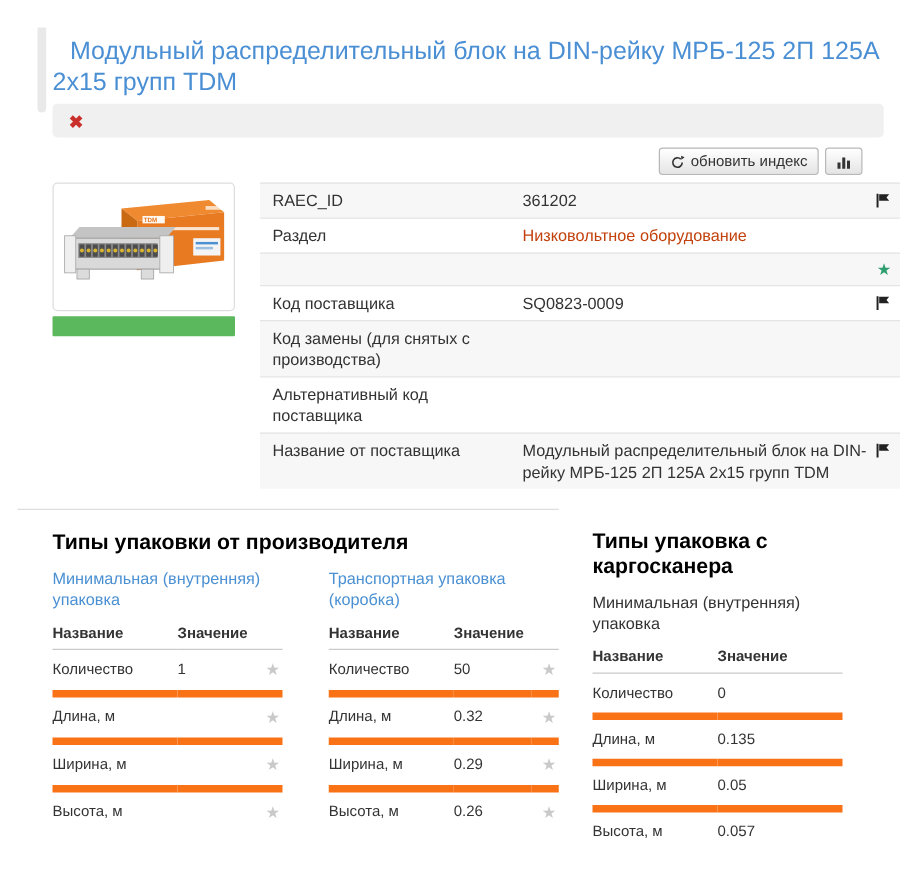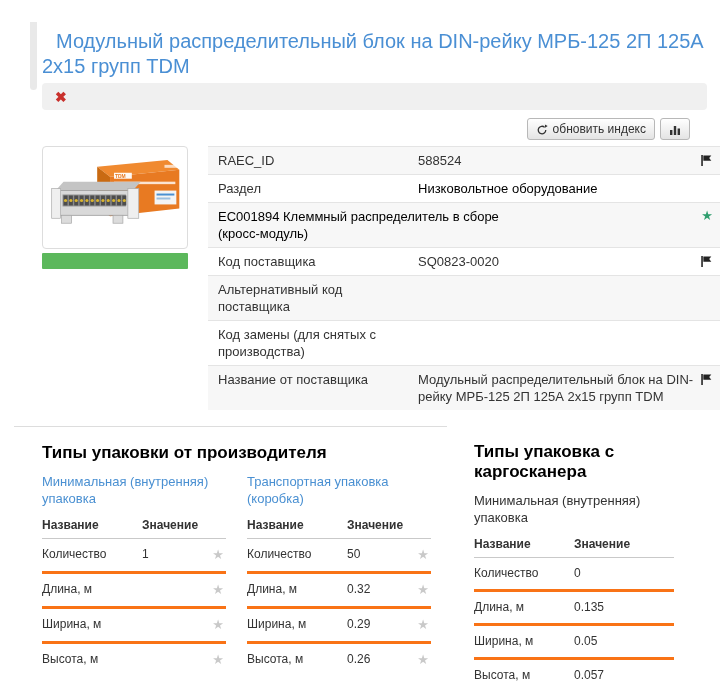--- a/index.html
+++ b/index.html
@@ -30,39 +30,39 @@
   .image-frame { border:1px solid #ddd; border-radius:4px; padding:4px; height:103px; background:#fff; }
   .image-frame svg { display:block; width:100%; height:100%; }
   .green-bar { height:16px; background:#5cb85c; margin-top:4px; border-radius:1px; }
 
   .ptable { flex:1; margin-left:20px; }
   .prow { display:flex; border-top:1px solid #e4e4e4; padding:5px 0 5px 10px; }
   .prow:nth-child(odd) { background:#f7f7f7; }
   .plabel { width:200px; flex-shrink:0; padding-right:6px; line-height:17px; }
   .pvalue { width:282px; line-height:17px; }
   .picon { flex:1; text-align:right; padding-right:8px; }
-  a.link { color:#000000; text-decoration:none; cursor:pointer; }
+  a.link { color:#c2410c; text-decoration:none; cursor:pointer; }
   .star { font-size:13px; }
   .star.green { color:#2f9e6e; }
   .star.gray { color:#c9c9c9; }
 
   
   .bottom { display:flex; margin-left:-28px; margin-top:16px; }
   .mfr { width:433px; border-top:1px solid #ddd; padding:10px 0 0 28px; }
   .cargo { margin-left:27px; padding-top:10px; width:200px; }
   .section-title { font-size:17px; font-weight:700; color:#000000; margin:6px 0 10px 0; }
-  .sub-tables { display:flex; gap:21px; }
+  .sub-tables { display:flex; gap:21px;justify-content:space-between; }
   .sub { width:184px; }
   .cargo .sub { width:200px; }
   .sub-heading { font-size:13px; line-height:17px; min-height:34px; margin-bottom:6px; color:#333; }
   .sub-heading.link-style { color:#4a90d2; cursor:pointer; }
   table.vals { width:100%; border-collapse:collapse; font-size:12px; color:#333; }
   table.vals th { text-align:left; font-weight:700; padding:5px 0 6px 0;
     border-bottom:1px solid #c9c9c9; }
-  table.vals td { padding:8px 2px 8px 0; border-bottom:3px solid #f97316;
+  table.vals td { padding:8px 2px 8px 0; border-bottom:6px solid #f97316;
     vertical-align:top; line-height:15px; }
   table.vals tr:last-child td { border-bottom:none; }
   td.c-star, th.c-star { width:22px; text-align:right; }
   .mfr td.c-name, .mfr th.c-name { width:100px; }
   .mfr td.c-val,  .mfr th.c-val  { width:62px; }
   .cargo td.c-name, .cargo th.c-name { width:100px; }
   .icon-svg { vertical-align:middle; }
 </style>
 </head>
 <body>
@@ -148,50 +148,49 @@
           <rect x="14" y="65" width="10" height="8" fill="#dcdcdc" stroke="#a5a5a5" stroke-width="0.7"></rect>
           <rect x="66" y="65" width="10" height="8" fill="#dcdcdc" stroke="#a5a5a5" stroke-width="0.7"></rect>
         </svg>
       </div>
       <div class="green-bar"></div>
     </div>
 
     <div class="ptable" id="product-rows">
         <div class="prow">
           <div class="plabel">RAEC_ID</div>
-          <div class="pvalue">588524</div>
+          <div class="pvalue">361202</div>
           <div class="picon"><span><svg class="icon-svg" width="13" height="13" viewBox="0 0 14 14">
                 <path d="M2.2 1v12" stroke="#222" stroke-width="1.7"></path>
                 <path d="M3.6 1.6h8.6l-2.3 2.8 2.3 2.8H3.6z" fill="#222"></path>
               </svg></span></div>
         </div>
         <div class="prow">
           <div class="plabel">Раздел</div>
           <div class="pvalue"><a class="link" href="#">Низковольтное оборудование</a></div>
           <div class="picon"></div>
         </div>
         <div class="prow">
-          <div class="pvalue"><a class="link" href="#">EC001894 Клеммный распределитель в сборе (кросс-модуль)</a></div>
           <div class="picon"><span class="star green">★</span></div>
         </div>
         <div class="prow">
           <div class="plabel">Код поставщика</div>
-          <div class="pvalue">SQ0823-0020</div>
+          <div class="pvalue">SQ0823-0009</div>
           <div class="picon"><span><svg class="icon-svg" width="13" height="13" viewBox="0 0 14 14">
                 <path d="M2.2 1v12" stroke="#222" stroke-width="1.7"></path>
                 <path d="M3.6 1.6h8.6l-2.3 2.8 2.3 2.8H3.6z" fill="#222"></path>
               </svg></span></div>
         </div>
         <div class="prow">
-          <div class="plabel">Альтернативный код поставщика</div>
+          <div class="plabel">Код замены (для снятых с производства)</div>
           <div class="pvalue"></div>
           <div class="picon"></div>
         </div>
         <div class="prow">
-          <div class="plabel">Код замены (для снятых с производства)</div>
+          <div class="plabel">Альтернативный код поставщика</div>
           <div class="pvalue"></div>
           <div class="picon"></div>
         </div>
         <div class="prow">
           <div class="plabel">Название от поставщика</div>
           <div class="pvalue">Модульный распределительный блок на DIN-рейку МРБ-125 2П 125А 2х15 групп TDM</div>
           <div class="picon"><span><svg class="icon-svg" width="13" height="13" viewBox="0 0 14 14">
                 <path d="M2.2 1v12" stroke="#222" stroke-width="1.7"></path>
                 <path d="M3.6 1.6h8.6l-2.3 2.8 2.3 2.8H3.6z" fill="#222"></path>
               </svg></span></div>

